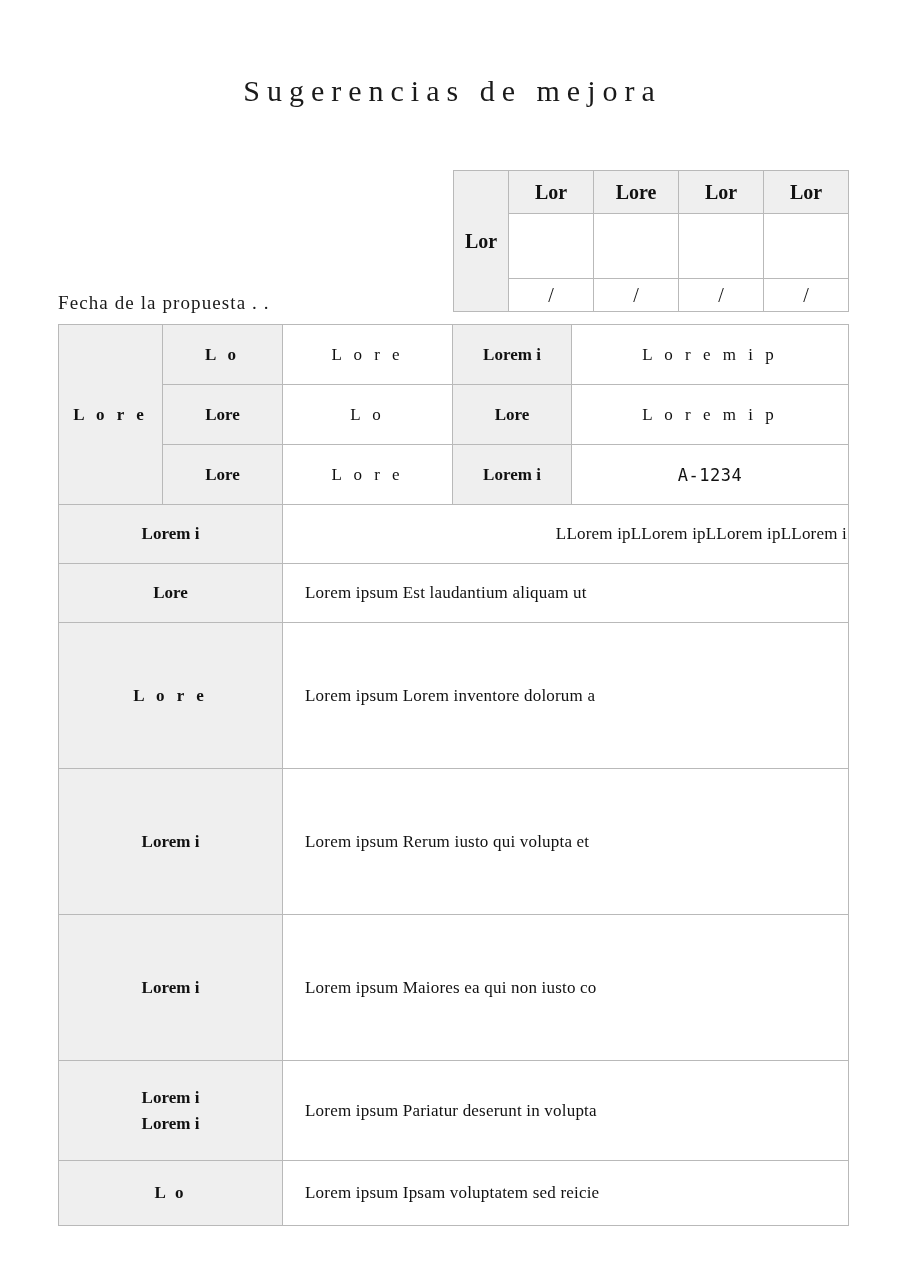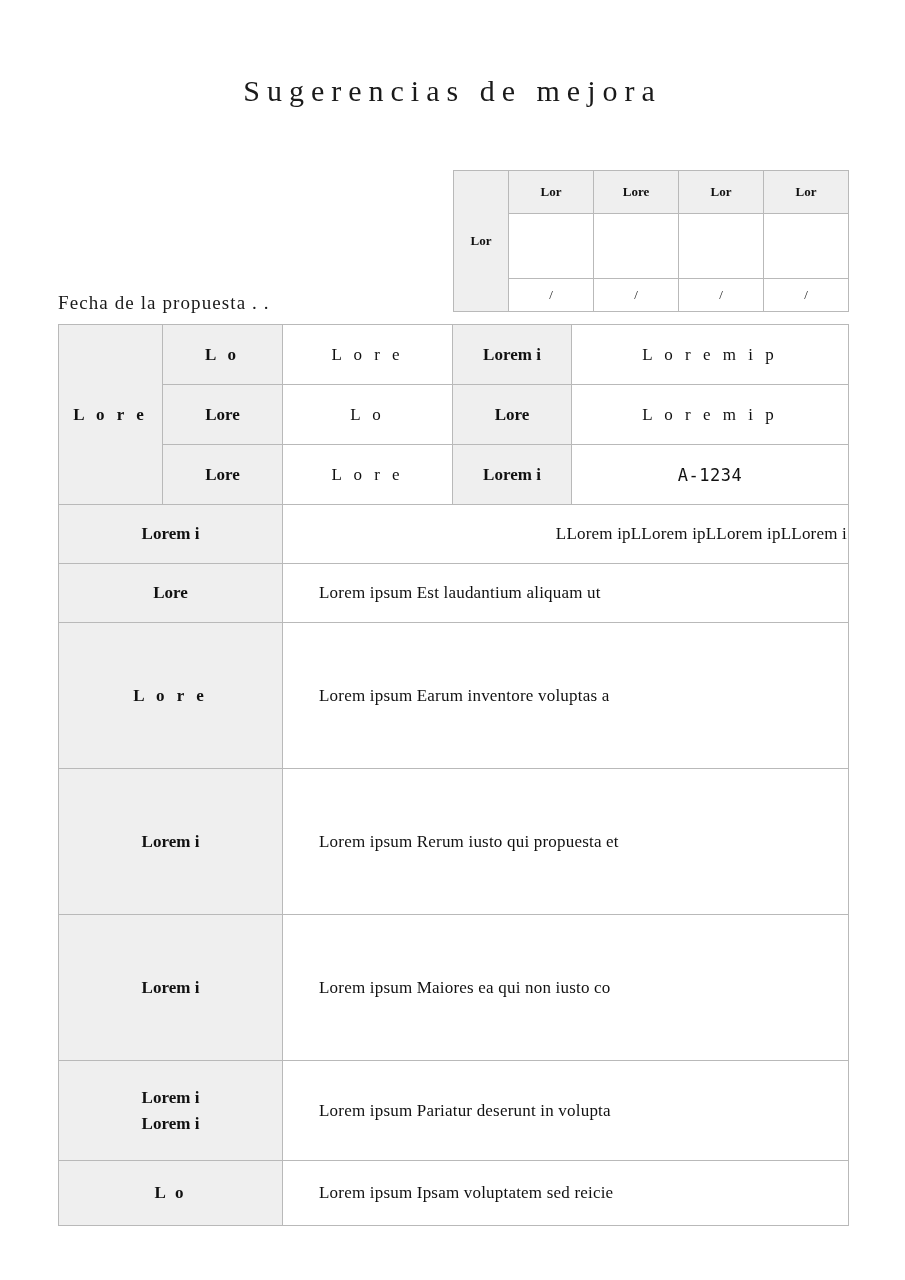--- a/index.html
+++ b/index.html
@@ -57,21 +57,21 @@
   .bold { font-weight: bold; }
 
   
   .meta-table {
     position: absolute;
     left: 453px;
     top: 170px;
     width: 396px;
   }
   .meta-table td {
-    font-size: 13px;
+    font-size: 20px;
     margin-left: 8px;
   }
   .meta-label-cell {
     width: 52px;
     font-weight: bold;
     font-size: 17px;
   }
   .meta-head-cell {
     height: 40px;
     font-weight: bold;
@@ -114,21 +114,21 @@
   .row-mid   { height: 97px; }
   .row-last  { height: 62px; }
 
   .big-center {
     text-align: right;
     font-size: 22px;
     letter-spacing: 0.2px;
   }
   .body-text {
     text-align: left;
-    padding-left: 36px;
+    padding-left: 22px;
     font-size: 18px;
     letter-spacing: 0.2px;
   }
   .two-line { line-height: 1.5; }
 </style>
 </head>
 <body>
 
 <div class="page-title">Sugerencias de mejora</div>
 
@@ -193,26 +193,26 @@
       <td class="white big-center row-title" colspan="3">LLorem ipLLorem ipLLorem ipLLorem i</td>
     </tr>
 
     <tr>
       <td class="shade ctr bold row-short" colspan="2">Lore</td>
       <td class="white body-text row-short" colspan="3">Lorem ipsum Est laudantium aliquam ut</td>
     </tr>
 
     <tr>
       <td class="shade ctr bold sp-wide row-tall" colspan="2">L o r e</td>
-      <td class="white body-text row-tall" colspan="3">Lorem ipsum Earum inventore voluptas a</td>
+      <td class="white body-text row-tall" colspan="3">Lorem ipsum Lorem inventore dolorum a</td>
     </tr>
 
     <tr>
       <td class="shade ctr bold row-tall" colspan="2">Lorem i</td>
-      <td class="white body-text row-tall" colspan="3">Lorem ipsum Rerum iusto qui propuesta et</td>
+      <td class="white body-text row-tall" colspan="3">Lorem ipsum Rerum iusto qui volupta et</td>
     </tr>
 
     <tr>
       <td class="shade ctr bold row-tall" colspan="2">Lorem i</td>
       <td class="white body-text row-tall" colspan="3">Lorem ipsum Maiores ea qui non iusto co</td>
     </tr>
 
     <tr>
       <td class="shade ctr bold two-line row-mid" colspan="2" style="white-space: pre-line;">Lorem i
 Lorem i</td>

